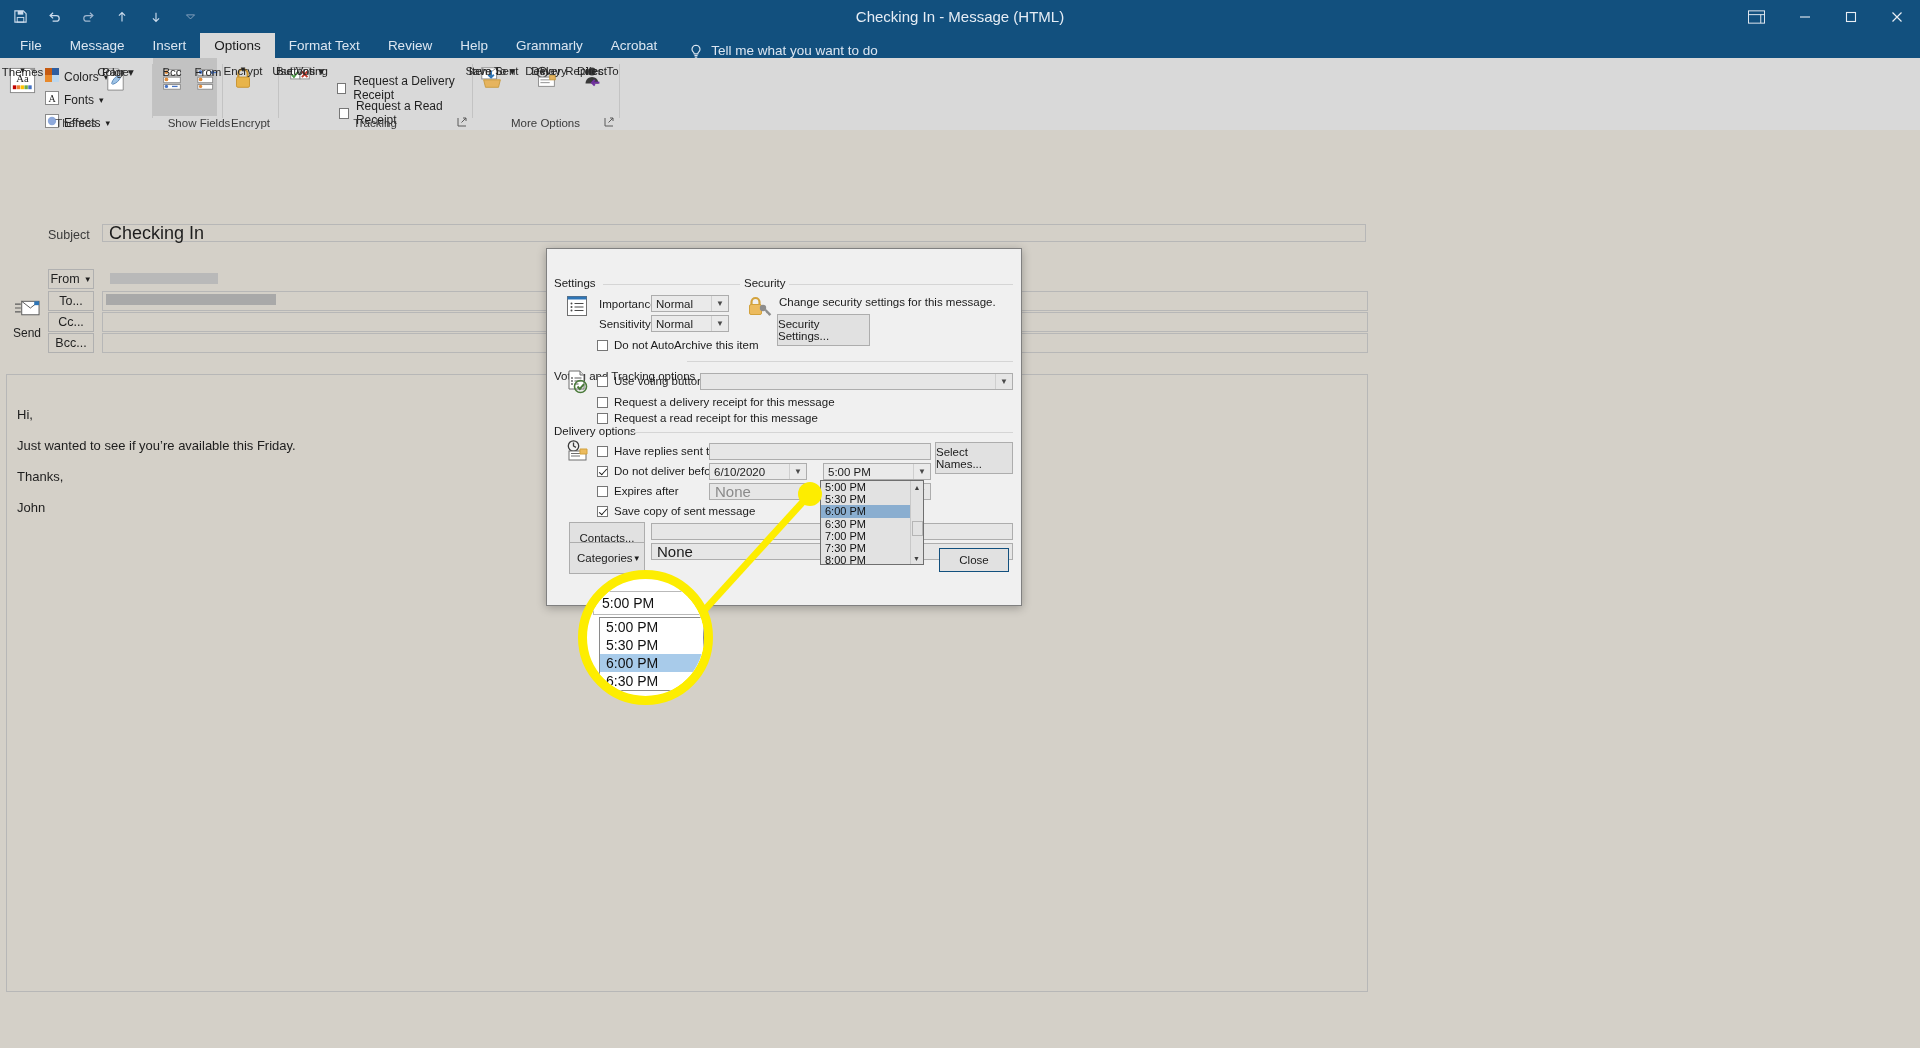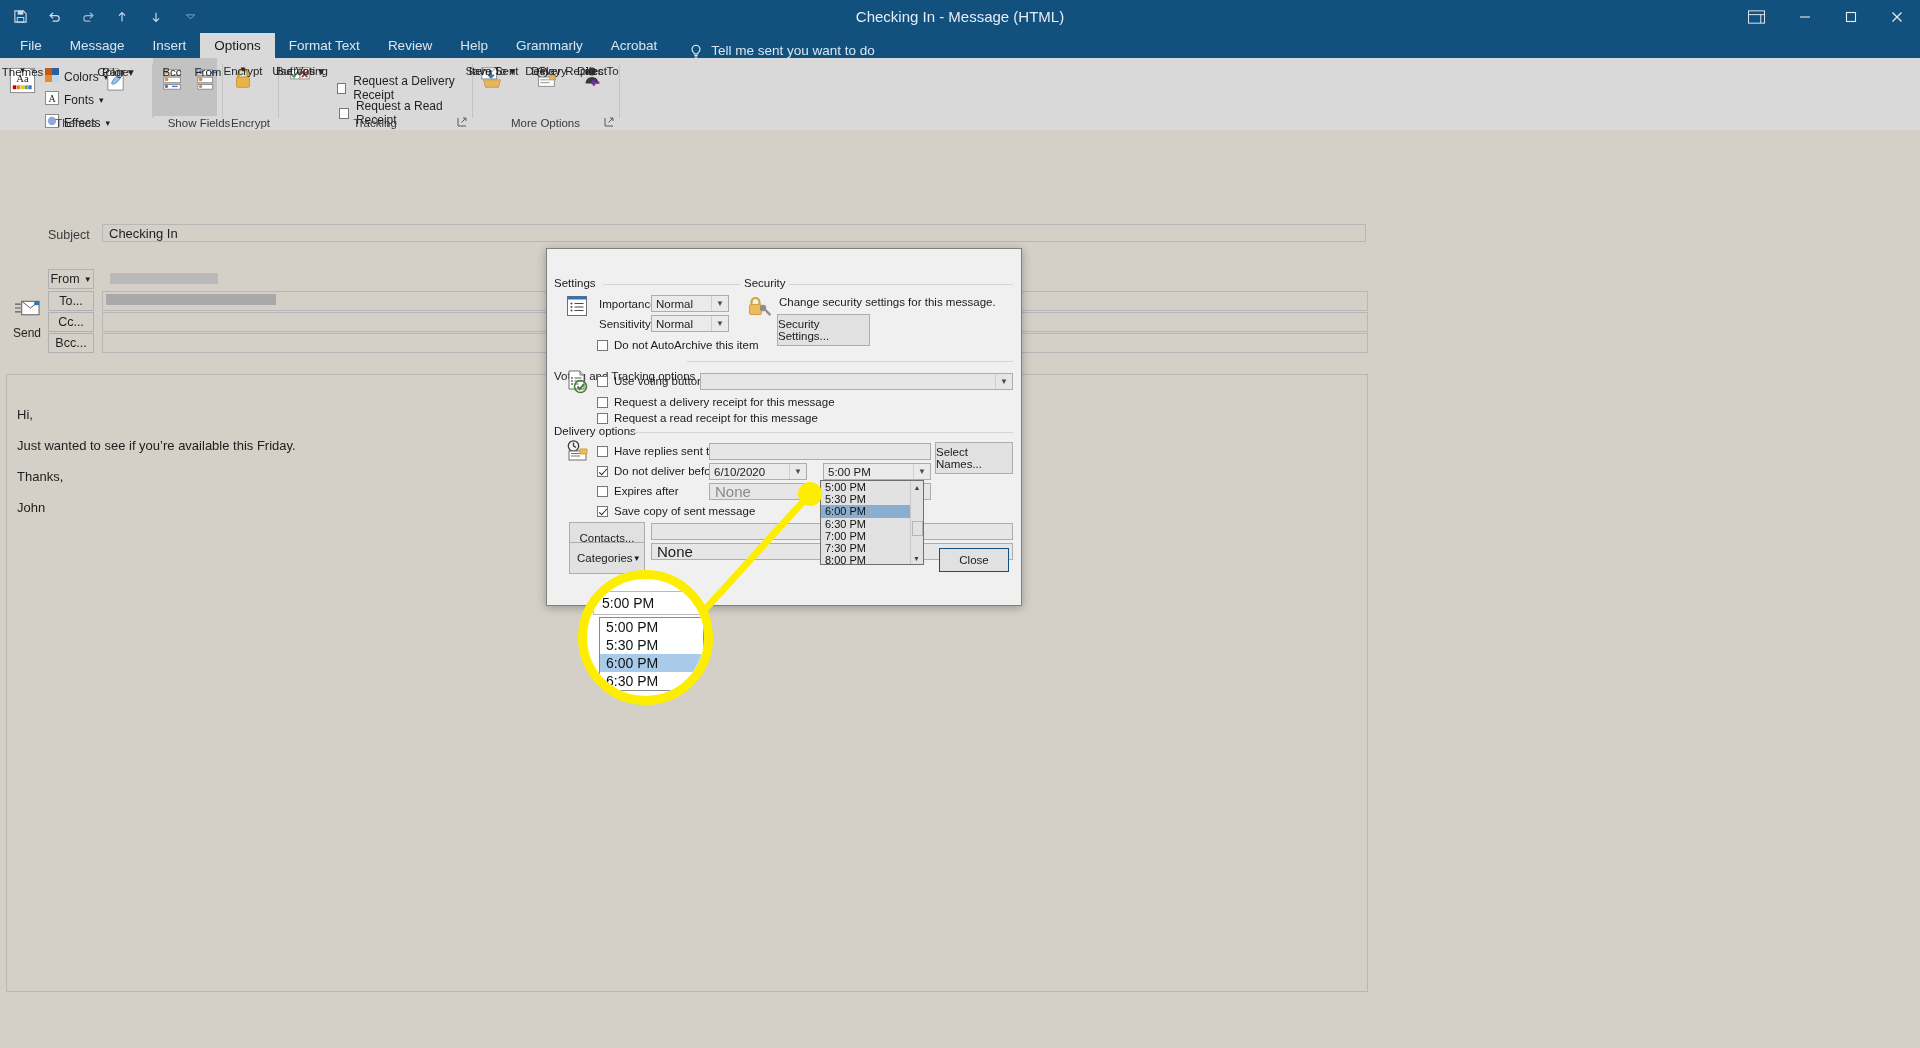--- a/index.html
+++ b/index.html
@@ -166,21 +166,21 @@
       <div class="tab">Help</div>
       <div class="tab">Grammarly</div>
       <div class="tab">Acrobat</div>
       <div class="tellme">
         <span class="bulb">
           <svg width="14" height="15" viewBox="0 0 14 15">
               <path d="M7 1.2a4 4 0 0 1 2.6 7c-.5.5-.8 1-.8 1.7H5.2c0-.7-.3-1.2-.8-1.7A4 4 0 0 1 7 1.2z" fill="none" stroke="#dce6f1" stroke-width="1.1"></path>
               <path d="M5.4 11.6h3.2M5.8 13.3h2.4" stroke="#dce6f1" stroke-width="1.1"></path>
             </svg>
         </span>
-        <span>Tell me sent you want to do</span>
+        <span>Tell me what you want to do</span>
       </div>
     </div>
   </div>
 
   <div class="ribbon">
 
     <div class="grp" style="left:0;width:152px;">
       <div class="btn-lg" style="left:8px;top:8px;">
         <span class="ico">
           <svg width="29" height="29" viewBox="0 0 30 30">
@@ -398,21 +398,21 @@
         <span>Cc...</span>
       </div>
     <div class="fieldbox" style="left:102px;top:182px;width:1264px;"></div>
 
     <div class="fieldbtn" style="left:48px;top:203px;width:44px;height:18px;">
         <span>Bcc...</span>
       </div>
     <div class="fieldbox" style="left:102px;top:203px;width:1264px;"></div>
 
     <div class="subjlabel" style="left:48px;top:98px;">Subject</div>
-    <div class="fieldbox" style="left:102px;top:94px;width:1264px;display:flex;align-items:center;padding-left:6px;box-sizing:border-box;font-size:13px;color:#1d1d1d;">Checking In</div>
+    <div class="fieldbox" style="left:102px;top:94px;width:1264px;display:flex;align-items:center;padding-left:6px;box-sizing:border-box;font-size:18px;color:#1d1d1d;">Checking In</div>
 
     <div class="bodyarea">
       <div class="bodytext" style="left:10px;top:32px;">Hi,</div>
       <div class="bodytext" style="left:10px;top:63px;">Just wanted to see if you’re available this Friday.</div>
       <div class="bodytext" style="left:10px;top:94px;">Thanks,</div>
       <div class="bodytext" style="left:10px;top:125px;">John</div>
     </div>
   </div>
 
   <div class="dialog">

